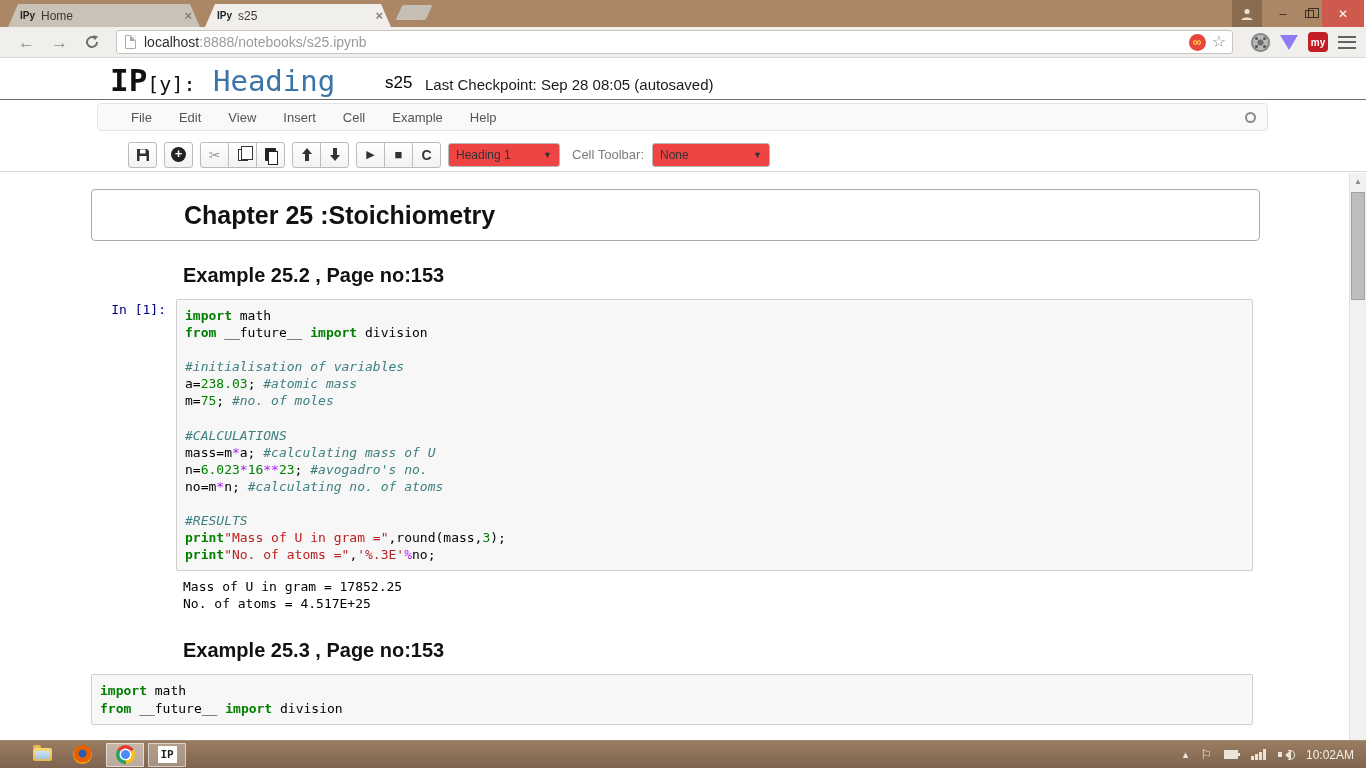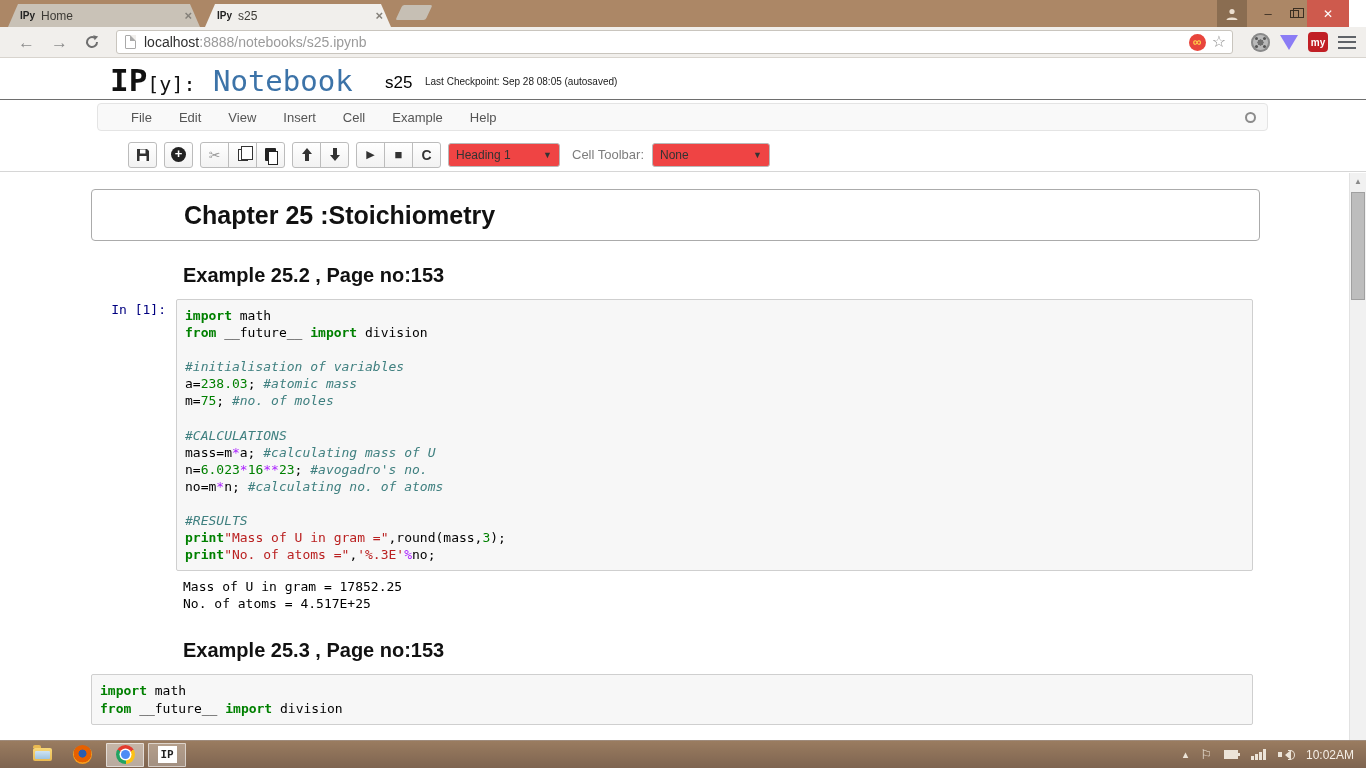--- a/index.html
+++ b/index.html
@@ -1,20 +1,20 @@
 <!DOCTYPE html>
 <html><head>
 <meta charset="utf-8">
 <style>
   * { margin:0; padding:0; box-sizing:border-box; }
   html,body { width:1366px; height:768px; overflow:hidden; font-family:"Liberation Sans",sans-serif; }
   #window { position:absolute; inset:0; width:1366px; height:768px; background:#fff; }
 
   
-  #tabstrip { position:absolute; top:0; left:0; right:17px; height:41px; background:#ac8766; }
+  #tabstrip { position:absolute; top:0; left:0; right:2px; height:41px; background:#ac8766; }
   .tab { position:absolute; top:4px; height:23px; display:flex; align-items:center; padding:0 8px 0 12px;
          font-size:12px; color:#3c3a35; clip-path:polygon(10px 0, calc(100% - 10px) 0, 100% 100%, 0 100%); }
   .tab.inactive { background:#c9c2b7; }
   .tab.active   { background:#f1efec; }
   .favicon { font-weight:bold; font-size:10px; color:#222; margin-right:6px; letter-spacing:0; }
   .tabtitle { flex:1; white-space:nowrap; overflow:hidden; }
   .tabclose { color:#85817a; font-size:13px; margin-left:8px; font-weight:bold; }
   #newtab { position:absolute; left:399px; top:5px; width:30px; height:15px; background:#c6bfb4;
             transform:skewX(-25deg); border-radius:2px; }
   #wincontrols { position:absolute; right:0; top:0; height:27px; display:flex; align-items:stretch; }
@@ -47,21 +47,21 @@
   #menubtn { width:18px; height:13px; border-top:2px solid #5f6368; border-bottom:2px solid #5f6368; position:relative; }
   #menubtn:before { content:""; position:absolute; left:0; right:0; top:3.5px; height:2px; background:#5f6368; }
 
   
   #nbheader { position:absolute; top:59px; left:0; right:0; height:41px; background:#fff; border-bottom:1px solid #6e6e6e; }
   #logo { position:absolute; left:110px; top:3px; font-family:"DejaVu Sans Mono",monospace; white-space:nowrap; }
   #logo .ip { font-size:31px; font-weight:bold; color:#111; }
   #logo .y  { font-size:20px; color:#111; }
   #logo .nb { font-size:29px; color:#3c73a8; }
   #nbtitle { position:absolute; left:385px; top:14px; font-size:17px; color:#000; }
-  #checkpoint { position:absolute; left:425px; top:17px; font-size:10px; color:#1a1a1a; }
+  #checkpoint { position:absolute; left:425px; top:17px; font-size:15px; color:#1a1a1a; }
 
   
   #menurow { position:absolute; top:101px; left:0; right:0; height:37px; background:#fff; }
   #menubox { position:absolute; left:97px; right:98px; top:2px; height:28px; background:#f9f9f9;
              border:1px solid #e4e4e4; border-radius:4px; display:flex; align-items:center; padding-left:33px; }
   .menuitem { font-size:13px; color:#555; margin-right:27px; }
   #kernelcircle { position:absolute; right:11px; top:8px; width:11px; height:11px; border:2px solid #8c8c8c; border-radius:50%; }
 
   
   #toolbarrow { position:absolute; top:138px; left:0; right:0; height:34px; background:#fff; border-bottom:1px solid #d6d6d6;
@@ -200,21 +200,21 @@
       </span>
     <span class="ext">
         <span id="myext">my</span>
       </span>
     <span class="ext">
         <span id="menubtn"></span>
       </span>
   </div>
 
   <div id="nbheader">
-    <div id="logo"><span class="ip">IP</span><span class="y">[y]:</span><span class="nb"> </span><span class="nb">Notebook</span></div>
+    <div id="logo"><span class="ip">IP</span><span class="y">[y]:</span><span class="nb"> </span><span class="nb">Heading</span></div>
     <span id="nbtitle">s25</span>
     <span id="checkpoint">Last Checkpoint: Sep 28 08:05 (autosaved)</span>
   </div>
 
   <div id="menurow">
     <div id="menubox">
       <span class="menuitem">File</span>
       <span class="menuitem">Edit</span>
       <span class="menuitem">View</span>
       <span class="menuitem">Insert</span>

